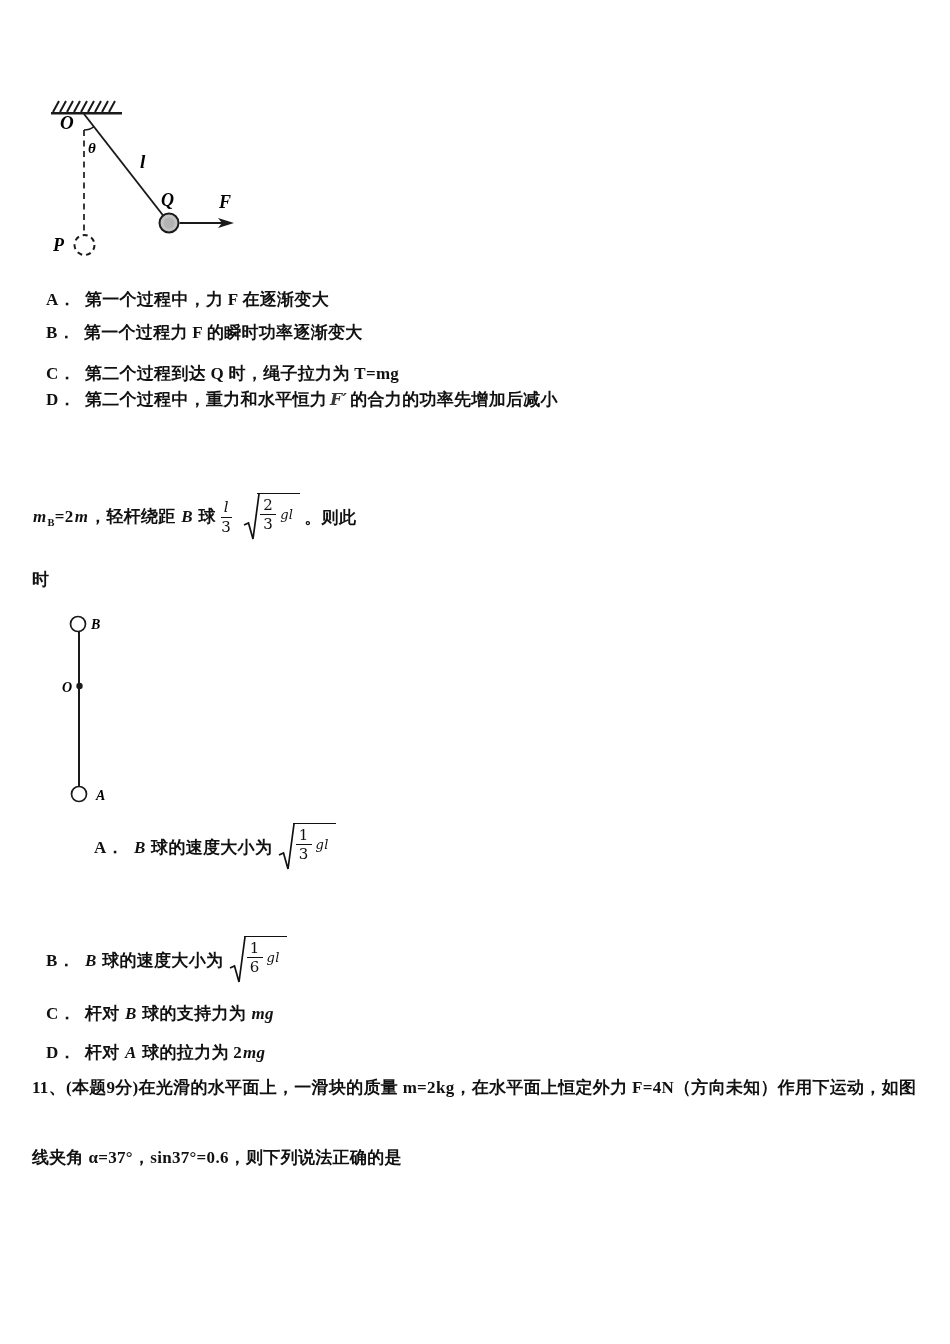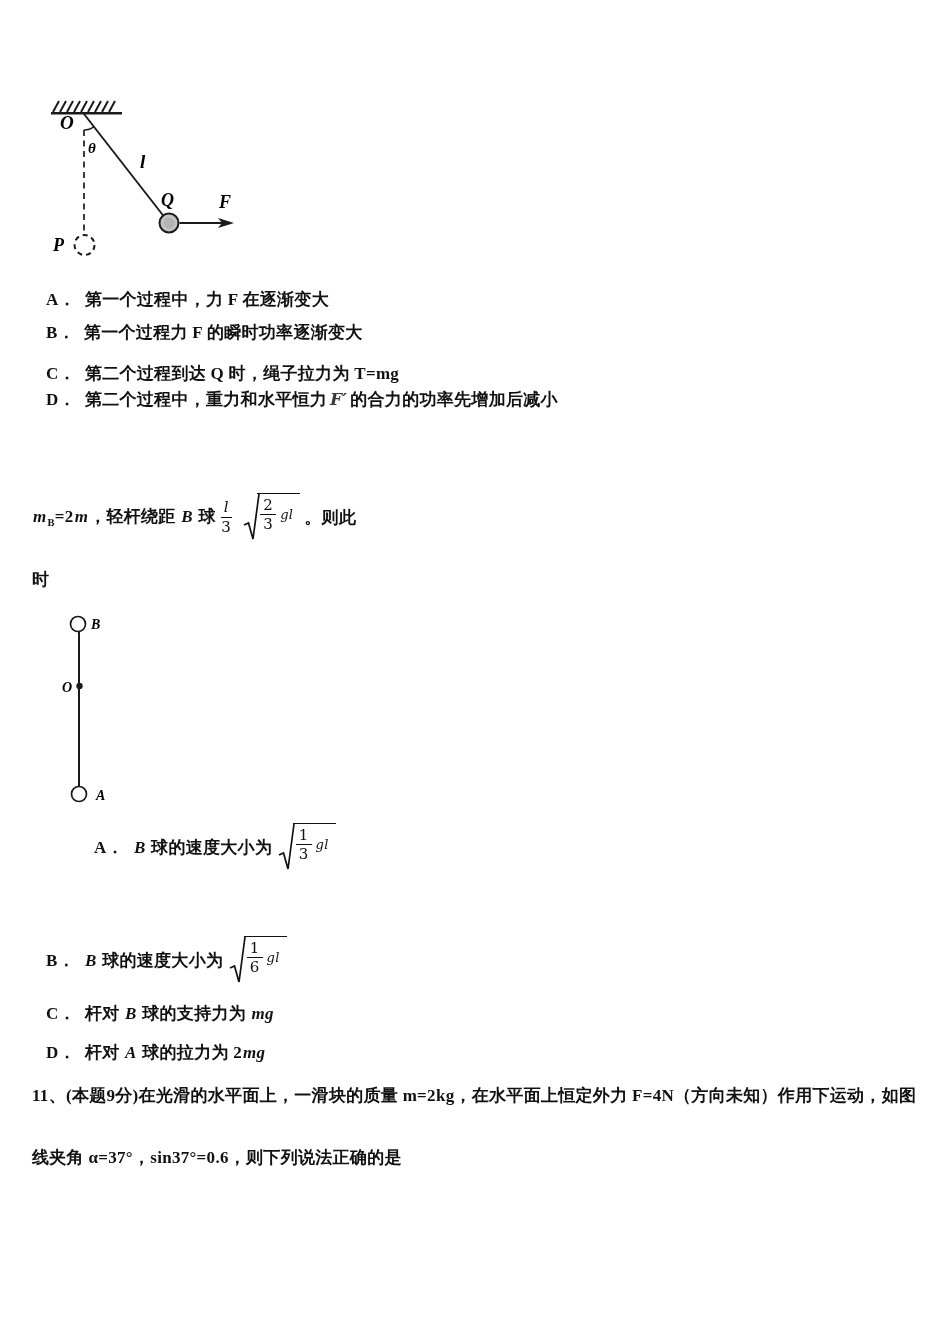--- a/index.html
+++ b/index.html
@@ -145,16 +145,16 @@
     </span>
   </div>
 
   <div class="line" style="left:46px;top:1002px;text-align:right;">
     <b class="lab">C．</b><span class="txt"><span>杆对 </span><i class="v">B</i><span> 球的支持力为 </span><i class="v">mg</i></span>
   </div>
   <div class="line" style="left:46px;top:1041px;">
     <b class="lab">D．</b><span class="txt"><span>杆对 </span><i class="v">A</i><span> 球的拉力为 2</span><i class="v">mg</i></span>
   </div>
 
-  <div class="line" style="left:32px;top:1076px;margin-top:8px;">11、(本题9分)在光滑的水平面上，一滑块的质量 m=2kg，在水平面上恒定外力 F=4N（方向未知）作用下运动，如图</div>
+  <div class="line" style="left:32px;top:1076px;">11、(本题9分)在光滑的水平面上，一滑块的质量 m=2kg，在水平面上恒定外力 F=4N（方向未知）作用下运动，如图</div>
   <div class="line" style="left:32px;top:1146px;">线夹角 α=37°，sin37°=0.6，则下列说法正确的是</div>
 
 </div>
 
 </body></html>

